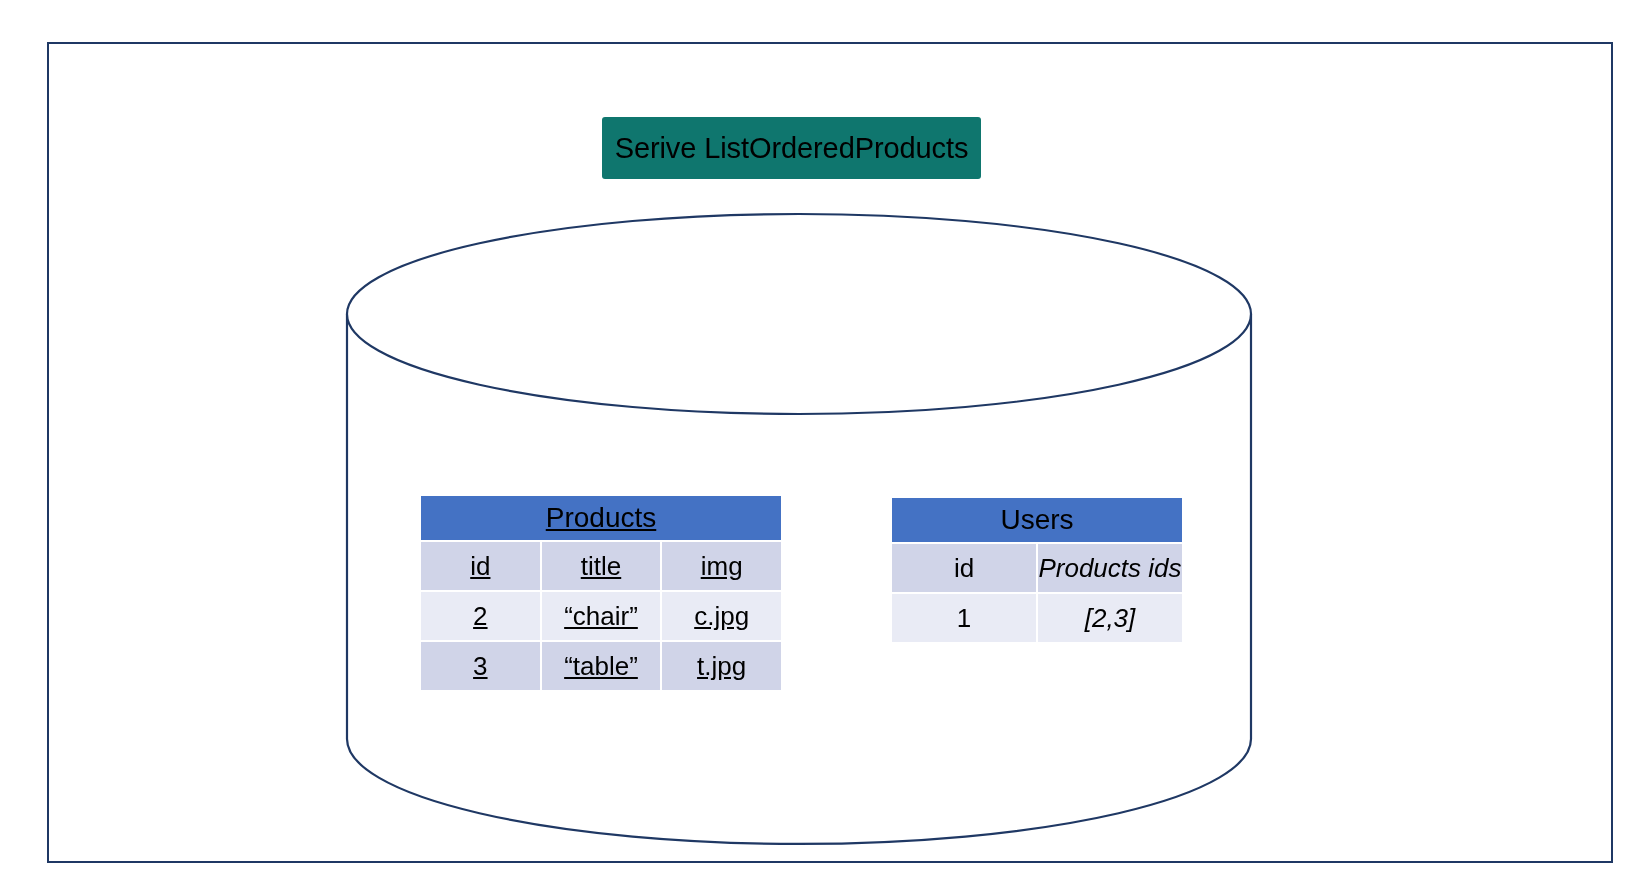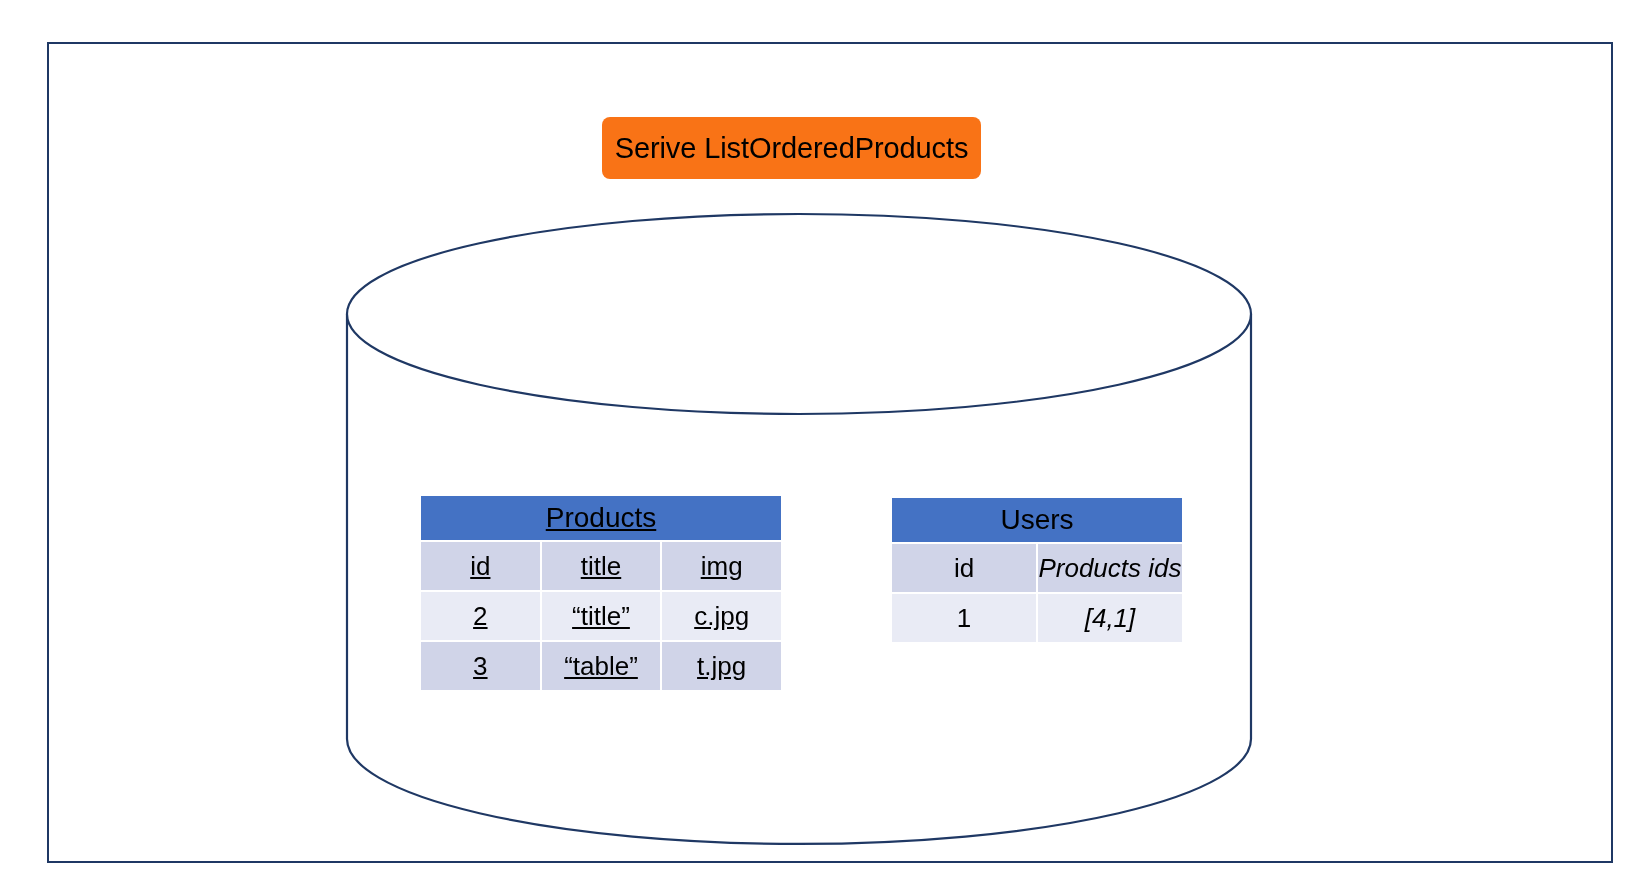--- a/index.html
+++ b/index.html
@@ -46,22 +46,22 @@
     pointer-events: none;
   }
 
   
   .service-badge {
     position: absolute;
     left: 553px;
     top: 73px;
     width: 379px;
     height: 62px;
-    background: #f97316;
-    border-radius: 8px;
+    background: #0f766e;
+    border-radius: 3px;
     display: flex;
     align-items: center;
     justify-content: center;
     color: #000000;
     font-size: 29px;
     font-weight: 400;
     letter-spacing: -0.1px;
     white-space: nowrap;
   }
 
@@ -146,21 +146,21 @@
           <tr>
         <td class="tbl-title" colspan="3">Products</td>
       </tr>
       <tr>
         <td class="col-head c-id">id</td>
         <td class="col-head c-title">title</td>
         <td class="col-head c-img">img</td>
       </tr>
       <tr>
         <td class="row-odd c-id">2</td>
-        <td class="row-odd c-title">“title”</td>
+        <td class="row-odd c-title">“chair”</td>
         <td class="row-odd c-img">c.jpg</td>
       </tr>
       <tr>
         <td class="row-even c-id">3</td>
         <td class="row-even c-title">“table”</td>
         <td class="row-even c-img">t.jpg</td>
       </tr>
     </tbody>
       </table>
 
@@ -168,19 +168,19 @@
       <tbody>
           <tr>
         <td class="tbl-title" colspan="2">Users</td>
       </tr>
       <tr>
         <td class="col-head c-id">id</td>
         <td class="col-head c-pids">Products ids</td>
       </tr>
       <tr>
         <td class="row-odd c-id">1</td>
-        <td class="row-odd c-pids">[4,1]</td>
+        <td class="row-odd c-pids">[2,3]</td>
       </tr>
     </tbody>
       </table>
 
   </div>
 </div>
 
 </body></html>

